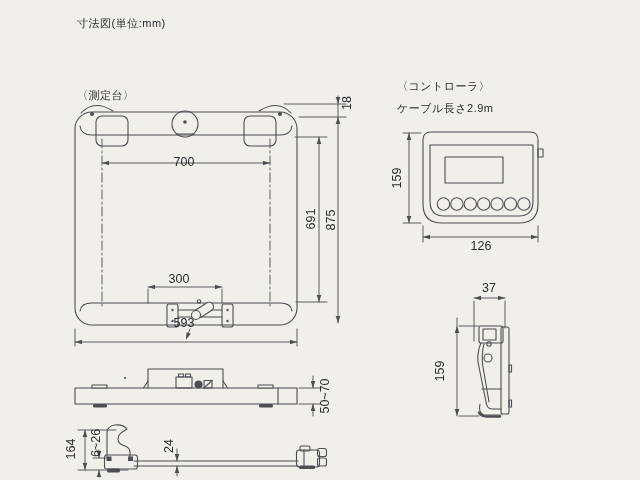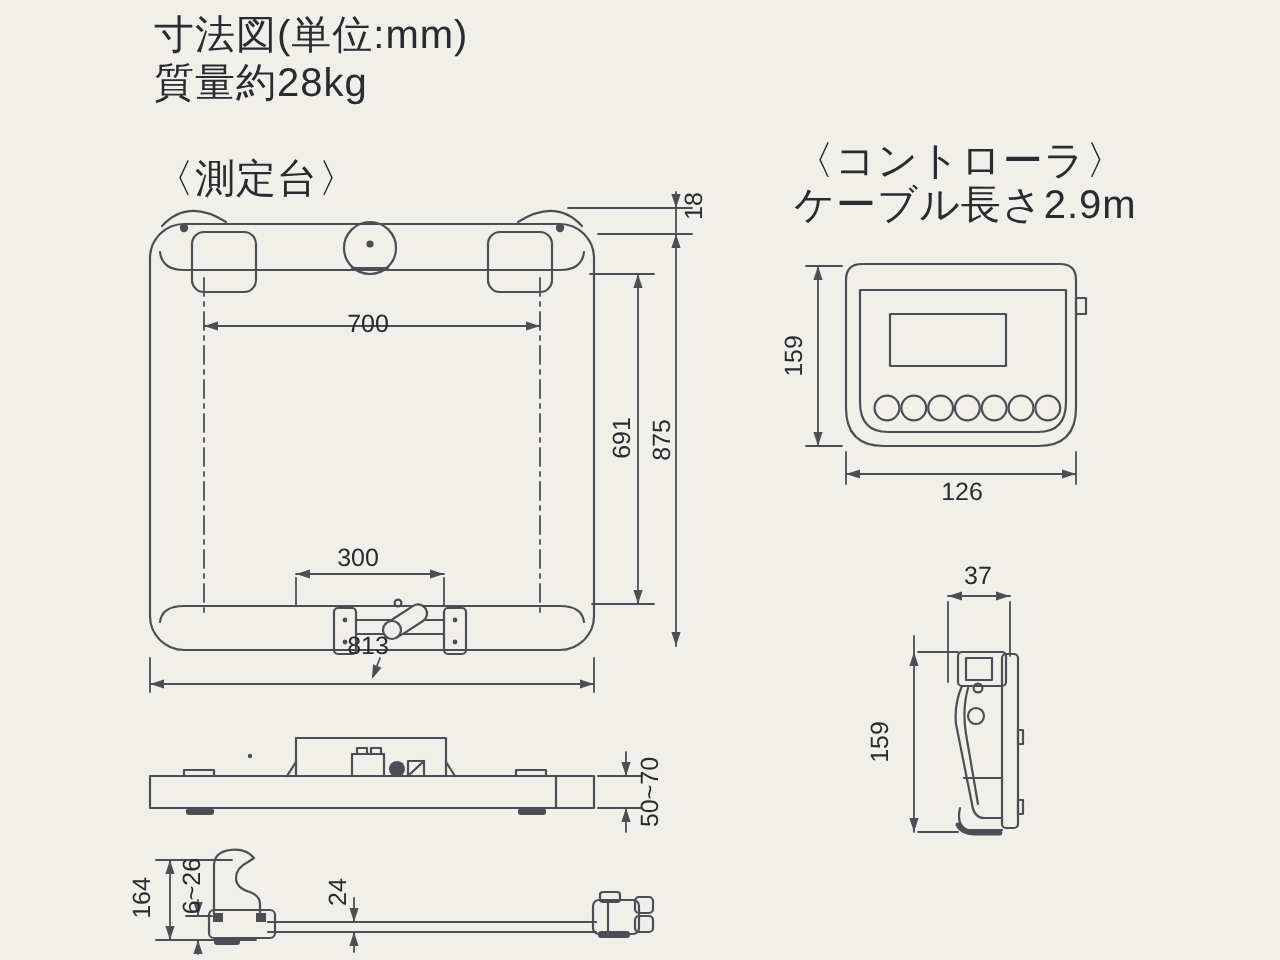--- a/index.html
+++ b/index.html
@@ -10,21 +10,21 @@
     overflow:hidden;
     font-family:"Liberation Sans", sans-serif;
   }
   .lineart{position:absolute;left:0;top:0;}
   .lbl{
     position:absolute;
     color:#2a2a30;
     white-space:nowrap;
     font-family:"Liberation Sans", sans-serif;
   }
-  .hdr{font-size:20px;letter-spacing:.5px;}
+  .hdr{font-size:11px;letter-spacing:.5px;margin-top:12px;}
   .dim{
     font-size:12.5px;
     transform:translate(-50%,-50%);
   }
   .dim.rot{transform:translate(-50%,-50%) rotate(-90deg);}
 </style>
 </head>
 <body>
 
 <div class="canvas">
@@ -195,28 +195,27 @@
         <use href="#ah" transform="translate(474,298) rotate(180)" fill="#4d4d55" stroke="none"></use>
         <use href="#ah" transform="translate(505,298)" fill="#4d4d55" stroke="none"></use>
         <path d="M459,326 H479 M459,416 H479 M457,318 V416"></path>
         <use href="#ah" transform="translate(457,326) rotate(-90)" fill="#4d4d55" stroke="none"></use>
         <use href="#ah" transform="translate(457,416) rotate(90)" fill="#4d4d55" stroke="none"></use>
       </g>
     </g>
   </svg>
 
   <span class="lbl hdr" style="left:77px;top:4px">寸法図(単位:mm)</span>
-  <span class="lbl hdr" style="left:77px;top:28px">質量約28kg</span>
   <span class="lbl hdr" style="left:397px;top:67px">〈コントローラ〉</span>
   <span class="lbl hdr" style="left:77px;top:76px">〈測定台〉</span>
   <span class="lbl hdr" style="left:397px;top:89px">ケーブル長さ2.9m</span>
 
   <span class="lbl dim" style="left:184px;top:162px">700</span>
   <span class="lbl dim" style="left:179px;top:279px">300</span>
-  <span class="lbl dim" style="left:184px;top:323px">813</span>
+  <span class="lbl dim" style="left:184px;top:323px">593</span>
   <span class="lbl dim rot" style="left:311px;top:219px">691</span>
   <span class="lbl dim rot" style="left:331px;top:220px">875</span>
   <span class="lbl dim rot" style="left:347px;top:103px">18</span>
   <span class="lbl dim rot" style="left:325px;top:396px">50~70</span>
   <span class="lbl dim rot" style="left:71px;top:449px">164</span>
   <span class="lbl dim rot" style="left:96px;top:443px">6~26</span>
   <span class="lbl dim rot" style="left:169px;top:446px">24</span>
 
   <span class="lbl dim rot" style="left:397px;top:178px">159</span>
   <span class="lbl dim" style="left:481px;top:246px">126</span>

